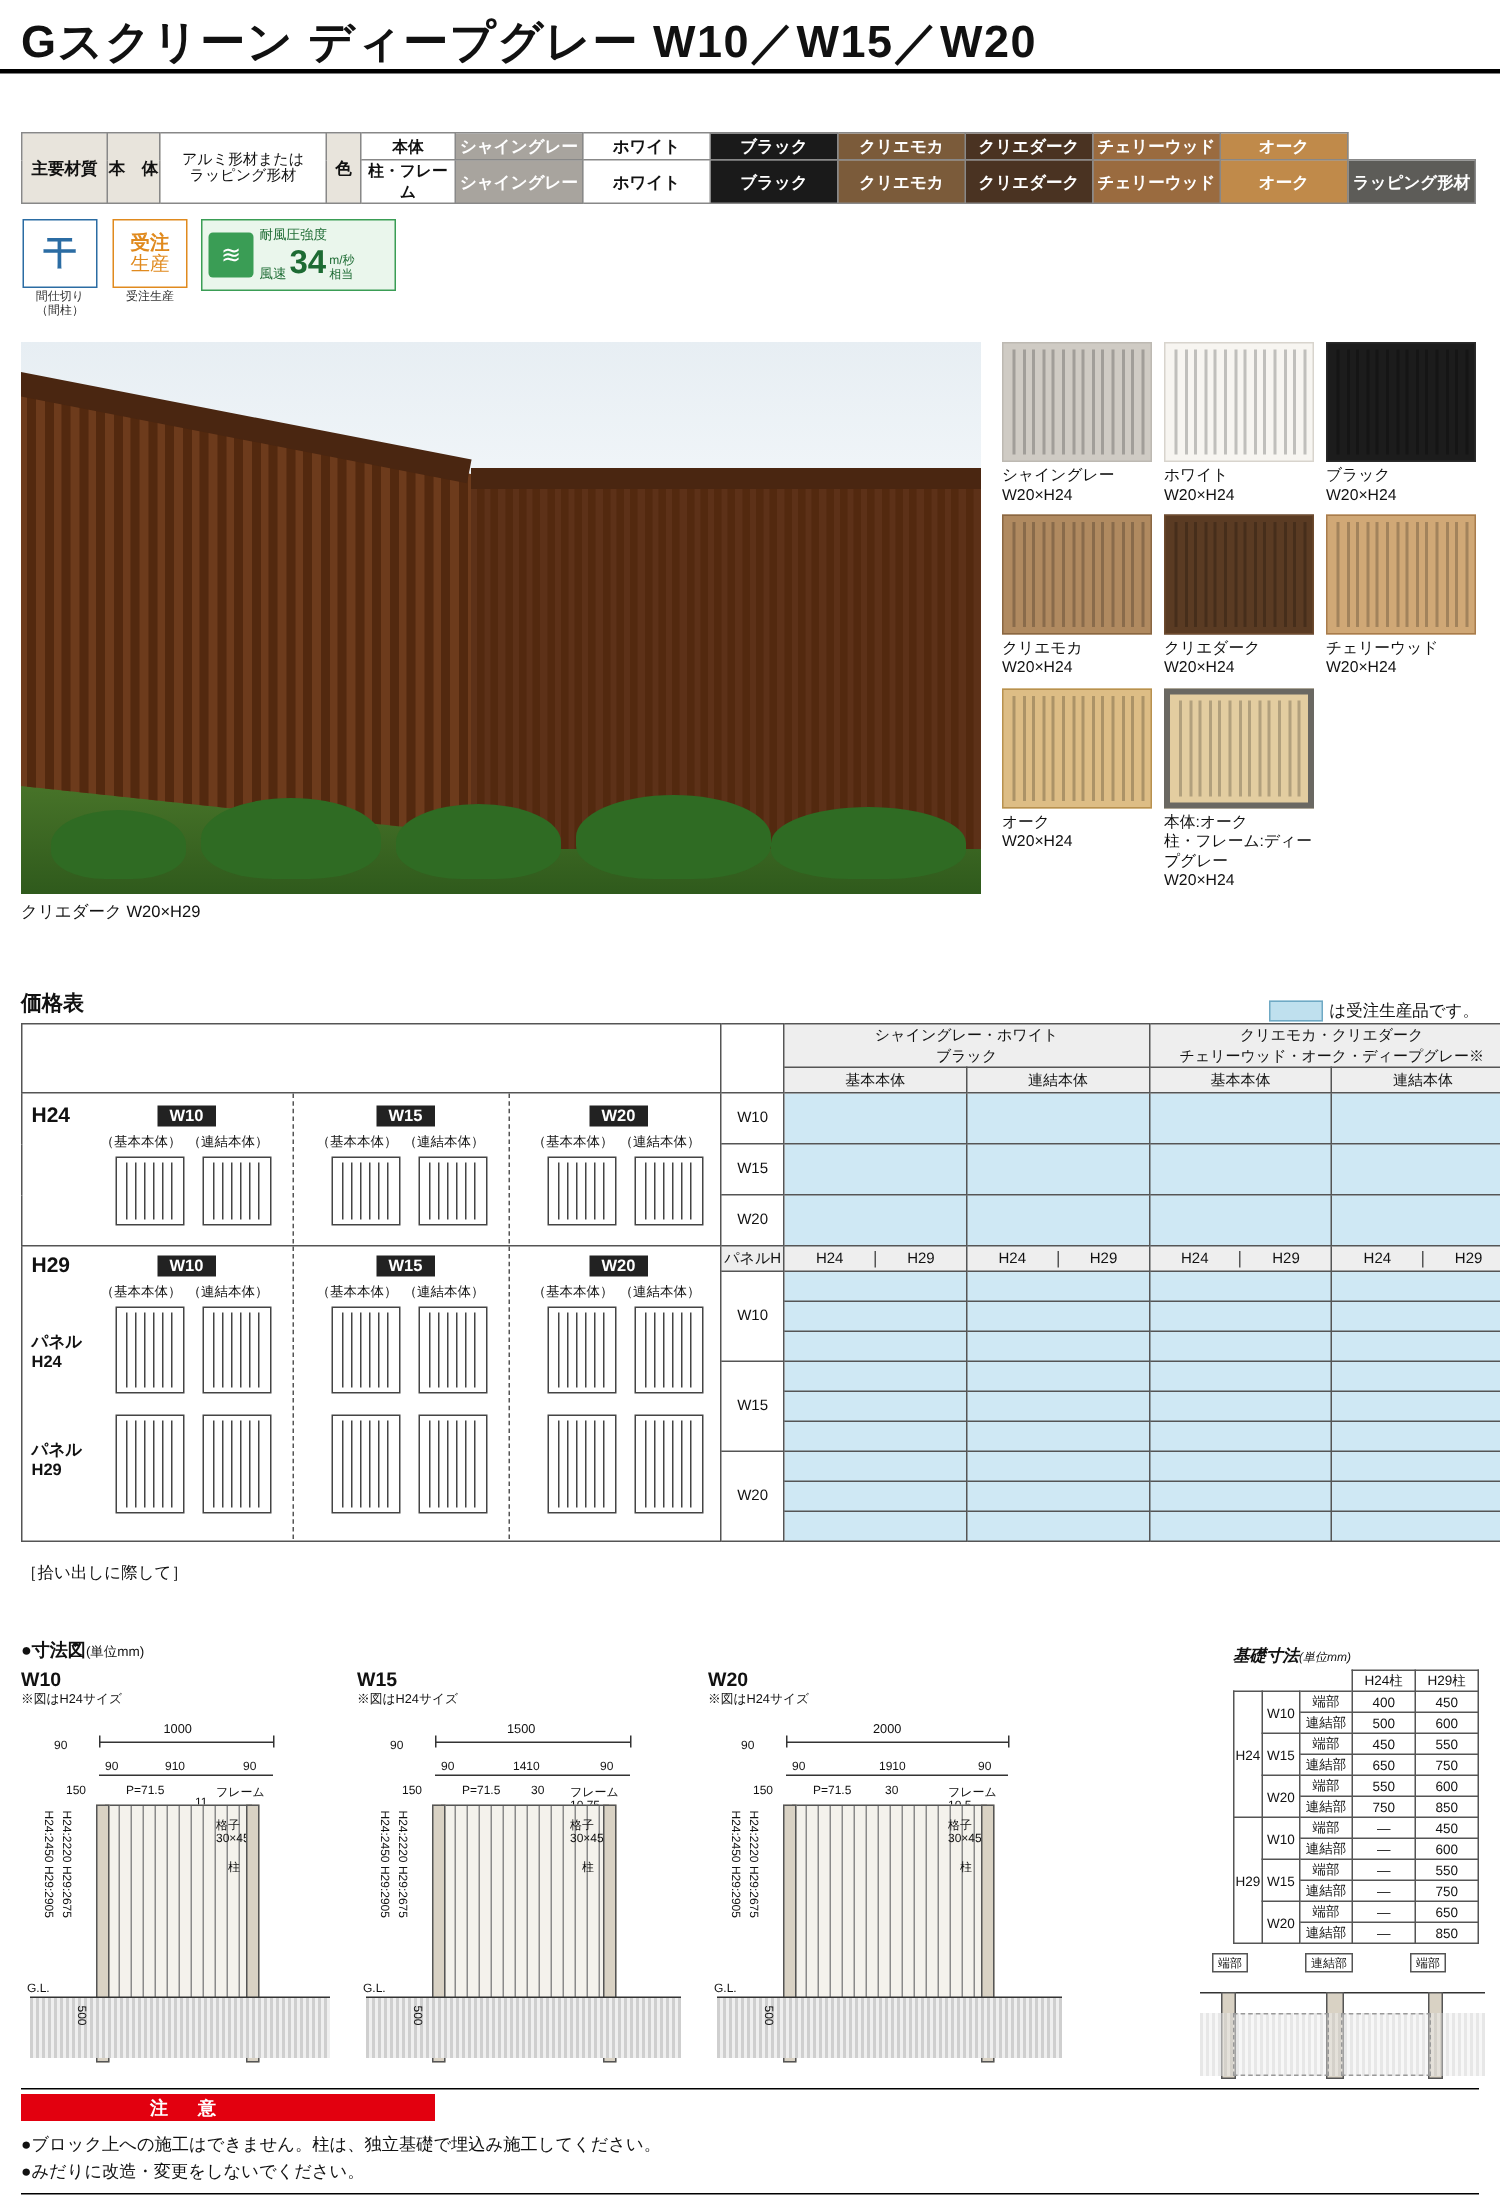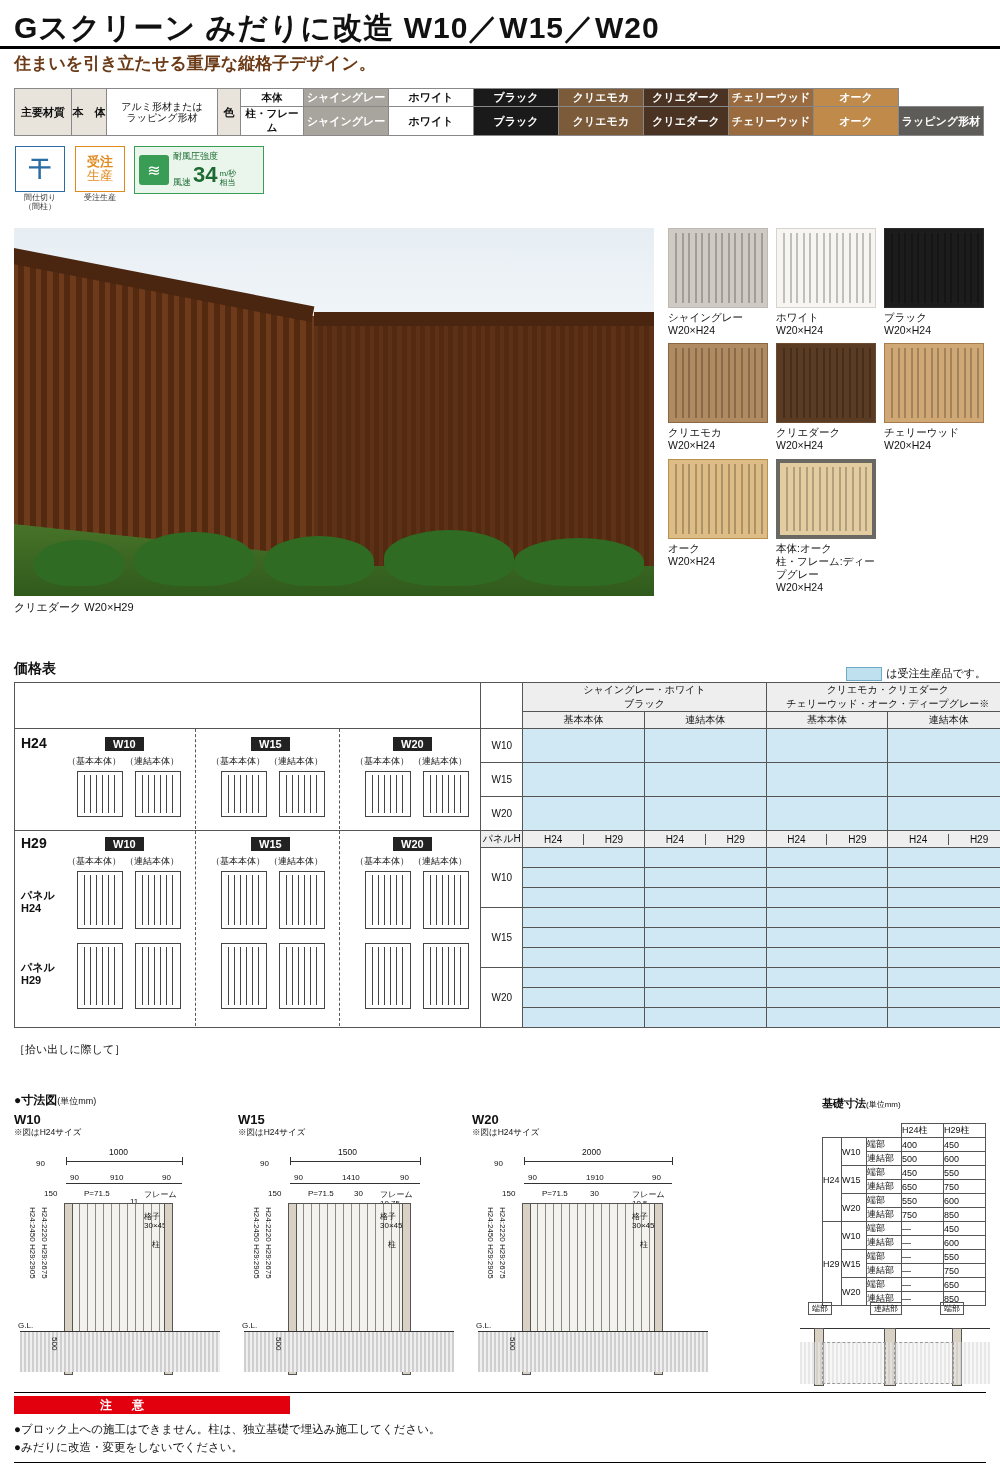--- a/index.html
+++ b/index.html
@@ -79,38 +79,37 @@
   .lineV{position:absolute;width:1px;background:#333;}
   .post{position:absolute;background:#d9d2c4;border:1px solid #555;}
   .panel{position:absolute;background:#f4f2ec;border:1px solid #555;overflow:hidden;}
   .panel i{position:absolute;top:0;bottom:0;width:1px;background:#8a8a8a;}
   .gl{position:absolute;height:1px;background:#333;}
   .hatch{position:absolute;background:repeating-linear-gradient(90deg,#cfcfcf 0 2px,#efefef 2px 4px);}
   .vtext{writing-mode:vertical-rl;text-orientation:mixed;font-size:8px;}
 
   
   .fnd{position:absolute;left:822px;top:1096px;width:164px;}
-  .fnd-title{font-size:11px;font-weight:bold;margin-bottom:12px;}
+  .fnd-title{font-size:11px;font-weight:bold;margin-bottom:2px;font-style:italic;}
   table.fndt{border-collapse:collapse;font-size:9px;width:164px;}
-  table.fndt td{border:1px solid #555;text-align:left;height:13px;padding:0;}
+  table.fndt td{border:1px solid #555;text-align:center;height:13px;padding:0;}
 
   
   .caut-bar{position:absolute;left:14px;top:1396px;width:276px;height:18px;background:#e2000f;}
   .caut-bar span{color:#fff;font-weight:bold;font-size:12px;position:absolute;left:86px;top:1px;letter-spacing:4px;}
   .caut-line{position:absolute;left:14px;width:972px;height:1px;background:#000;}
   .caut-txt{position:absolute;left:14px;font-size:11.5px;}
 </style>
 </head>
 <body>
 
 <div class="page">
 
-  <div class="title">Gスクリーン みだりに改造 W10／W15／W20</div>
+  <div class="title">Gスクリーン ディープグレー W10／W15／W20</div>
   <div class="title-rule"></div>
-  <div class="subtitle">住まいを引き立たせる重厚な縦格子デザイン。</div>
 
   <div class="specband">
     <table class="spec">
       <tbody>
           <tr>
         <td class="sp-head" rowspan="2">主要材質</td>
         <td class="sp-head2" rowspan="2">本　体</td>
         <td class="sp-mat" rowspan="2">アルミ形材または<br>ラッピング形材</td>
         <td class="sp-lab" rowspan="2">色</td>
         <td class="sp-rowlab">本体</td>

